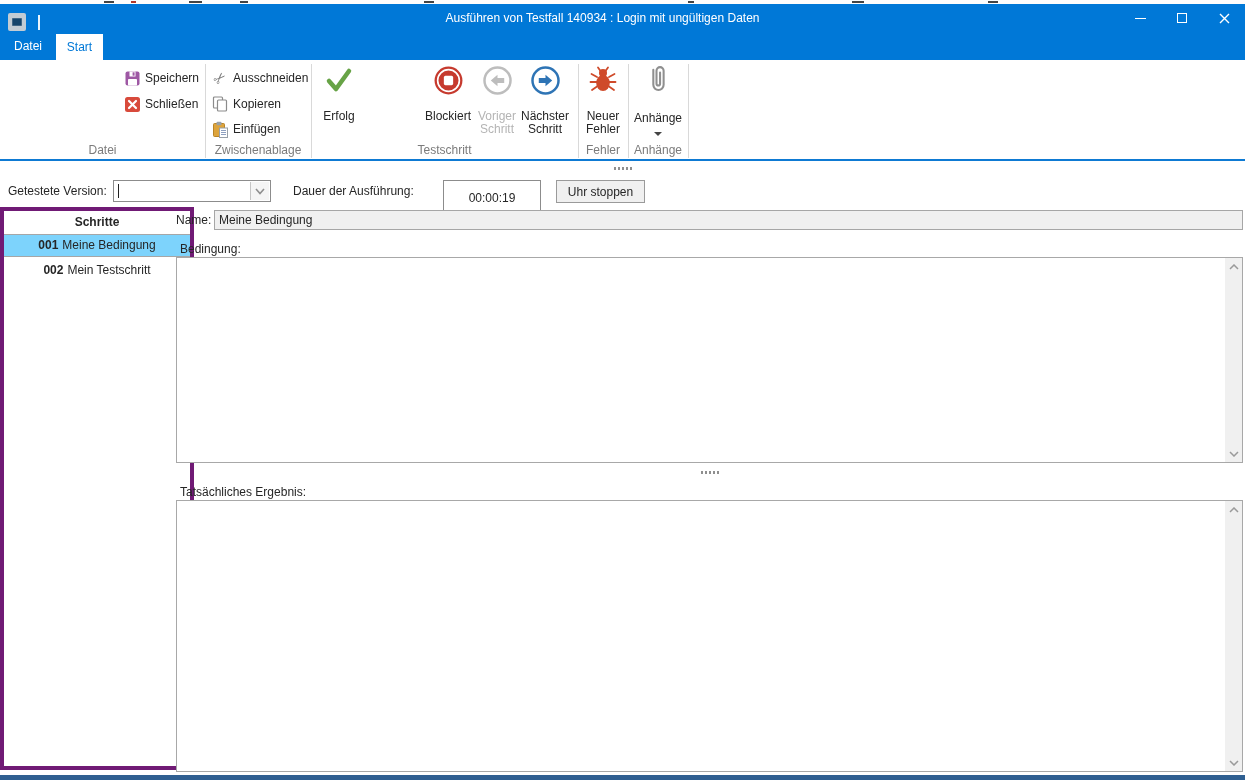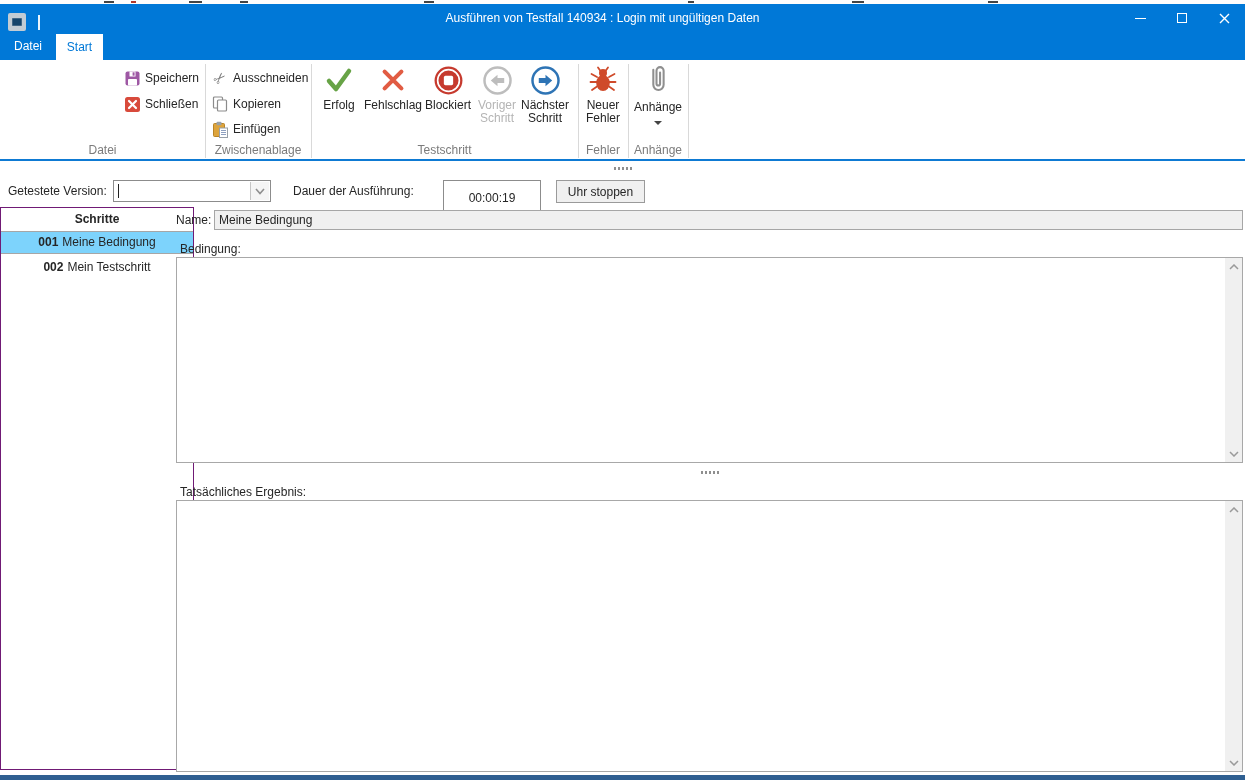--- a/index.html
+++ b/index.html
@@ -44,42 +44,42 @@
   .badge { position:absolute; right:-5px; bottom:-3px; width:13px; height:13px; }
   .bigbtn .lbl { line-height:13px; }
 
   .smallbtn { position:absolute; display:flex; align-items:center; gap:5px; height:20px; cursor:default; white-space:nowrap; }
   .smallbtn .sicon { width:16px; height:16px; display:flex; align-items:center; justify-content:center; }
   .cut-glyph { font-family:"DejaVu Sans",sans-serif; font-size:15px; color:#7d7d7d;
                display:inline-block; transform:rotate(-45deg); line-height:1; }
 
   .ribtn { position:absolute; top:2px; height:80px; display:flex; flex-direction:column; align-items:center; cursor:default; }
   .ribtn .icn { height:36px; display:flex; align-items:center; justify-content:center; }
-  .ribtn .lbl { line-height:13px; text-align:center; margin-top:1px; }
+  .ribtn .lbl { line-height:13px; text-align:center; margin-top:12px; }
   .ribtn.disabled .lbl { color:#b4b4b4; }
   .drop-arrow { margin-top:7px; width:0; height:0; border-left:4px solid transparent;
                 border-right:4px solid transparent; border-top:4px solid #444; }
 
   
   .formrow-label { position:absolute; white-space:nowrap; }
   .gripper { position:absolute; width:20px; height:3px;
              background:repeating-linear-gradient(90deg,#8f8f8f 0 2px,transparent 2px 4px); }
   .combo { position:absolute; left:113px; top:180px; width:158px; height:22px; background:#fff;
            border:1px solid #8c8c8c; }
   .combo .caret { position:absolute; left:4px; top:3px; width:1px; height:14px; background:#222; }
   .combo-btn { position:absolute; right:1px; top:1px; bottom:1px; width:19px; background:#f5f5f5;
                border-left:1px solid #c5c5c5; display:flex; align-items:center; justify-content:center; cursor:default; }
   .time-input { position:absolute; left:443px; top:180px; width:98px; height:36px; border:1px solid #8c8c8c;
                 text-align:center; font-family:inherit; font-size:12px; color:#262626; background:#fff; }
   .push-btn { position:absolute; left:556px; top:180px; width:89px; height:23px; background:#f0f0f0;
               border:1px solid #9a9a9a; font-family:inherit; font-size:12px; color:#262626; cursor:default; }
 
   
   .steps-panel { position:absolute; left:0; top:207px; width:194px; height:563px;
-                 background:#fff; border:1px solid #701a75; }
+                 background:#fff; border:4px solid #701a75; }
   .steps-header { height:23px; line-height:22px; text-align:center; font-weight:bold; }
   .step-row { height:23px; line-height:21px; text-align:center; white-space:nowrap; cursor:default; }
   .step-row.selected { background:#7dd3fc; border-top:1px solid #a6a6a6; border-bottom:1px solid #a6a6a6; }
   .step-row .num { font-weight:bold; margin-right:4px; }
   .step-row + .step-row:not(.selected) { margin-top:2px; line-height:23px; }
 
   
   .detail-label { position:absolute; white-space:nowrap; }
   .name-input { position:absolute; left:214px; top:210px; width:1029px; height:20px; background:#f0f0f0;
                 border:1px solid #a6a6a6; font-family:inherit; font-size:12px; color:#262626; padding:0 4px; }
@@ -194,28 +194,20 @@
 
     <div class="ribtn" style="left:314px;width:50px;">
       <span class="icn">
         <svg width="28" height="28" viewBox="0 0 28 28">
           <path d="M4 15 l7 8 L24 5" stroke="#67a346" stroke-width="4.5" fill="none" stroke-linecap="round" stroke-linejoin="round"></path>
         </svg>
       </span>
       <span class="lbl">Erfolg</span>
     </div>
 
-    <div class="ribtn" style="left:363px;width:60px;">
-      <span class="icn">
-        <svg width="26" height="26" viewBox="0 0 28 28">
-          <path d="M5 5 L23 23 M23 5 L5 23" stroke="#e15c43" stroke-width="4.5" stroke-linecap="round"></path>
-        </svg>
-      </span>
-      <span class="lbl">Fehlschlag</span>
-    </div>
 
     <div class="ribtn" style="left:420px;width:56px;">
       <span class="icn">
         <svg width="31" height="31" viewBox="0 0 30 30">
           <circle cx="15" cy="15" r="13.5" fill="#c63a2e"></circle>
           <circle cx="15" cy="15" r="10.5" fill="none" stroke="#fff" stroke-width="1.6"></circle>
           <rect x="10.5" y="10.5" width="9" height="9" rx="1.5" fill="#fff"></rect>
         </svg>
       </span>
       <span class="lbl">Blockiert</span>

